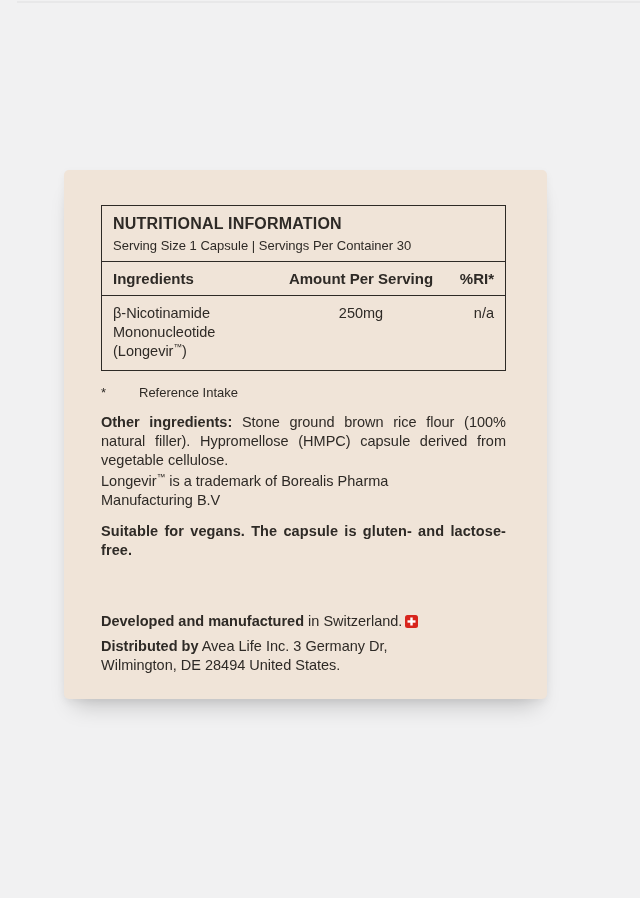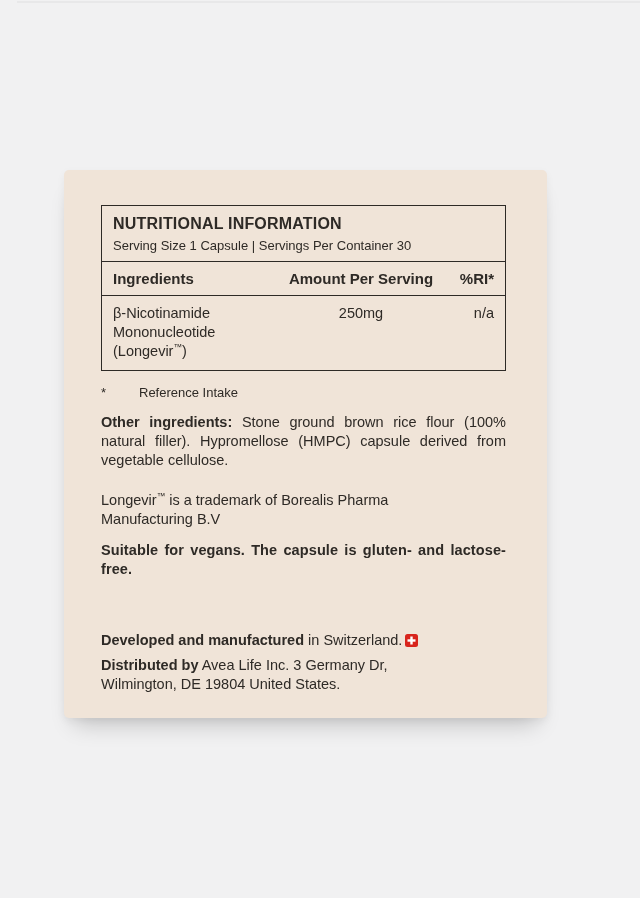--- a/index.html
+++ b/index.html
@@ -77,21 +77,21 @@
   .fn-sym { display: inline-block; width: 38px; }
   .para {
     font-size: 14.5px;
     line-height: 19px;
     margin-top: 12px;
   }
   .justify { text-align: justify; }
   .bold { font-weight: bold; letter-spacing: 0.1px; }
   .para b { font-weight: bold; }
   .preline { white-space: pre-line; }
-  .trademark-para { margin-top: 21px; }
+  .trademark-para { margin-top: 2px; }
   .vegan-para { }
   .made-in { margin-top: 52px; }
   .distributed-para { margin-top: 6px; }
   .flag {
     width: 13px; height: 13px;
     vertical-align: -2px;
     margin-left: 3px;
   }
 </style>
 </head>
@@ -129,15 +129,15 @@
 
   <p class="para justify bold vegan-para">Suitable for vegans. The capsule is gluten- and lactose-free.</p>
 
   <p class="para made-in"><b>Developed and manufactured</b><span> in Switzerland.</span><svg class="flag" viewBox="0 0 13 13" xmlns="http://www.w3.org/2000/svg">
         <rect x="0" y="0" width="13" height="13" rx="2.5" fill="#d8251d"></rect>
         <rect x="5.3" y="2.5" width="2.4" height="8" fill="#ffffff"></rect>
         <rect x="2.5" y="5.3" width="8" height="2.4" fill="#ffffff"></rect>
       </svg></p>
 
   <p class="para distributed-para"><b>Distributed by</b><span class="preline"> Avea Life Inc. 3 Germany Dr,
-Wilmington, DE 19804 United States.</span></p>
+Wilmington, DE 28494 United States.</span></p>
 
 </div>
 
 </body></html>

